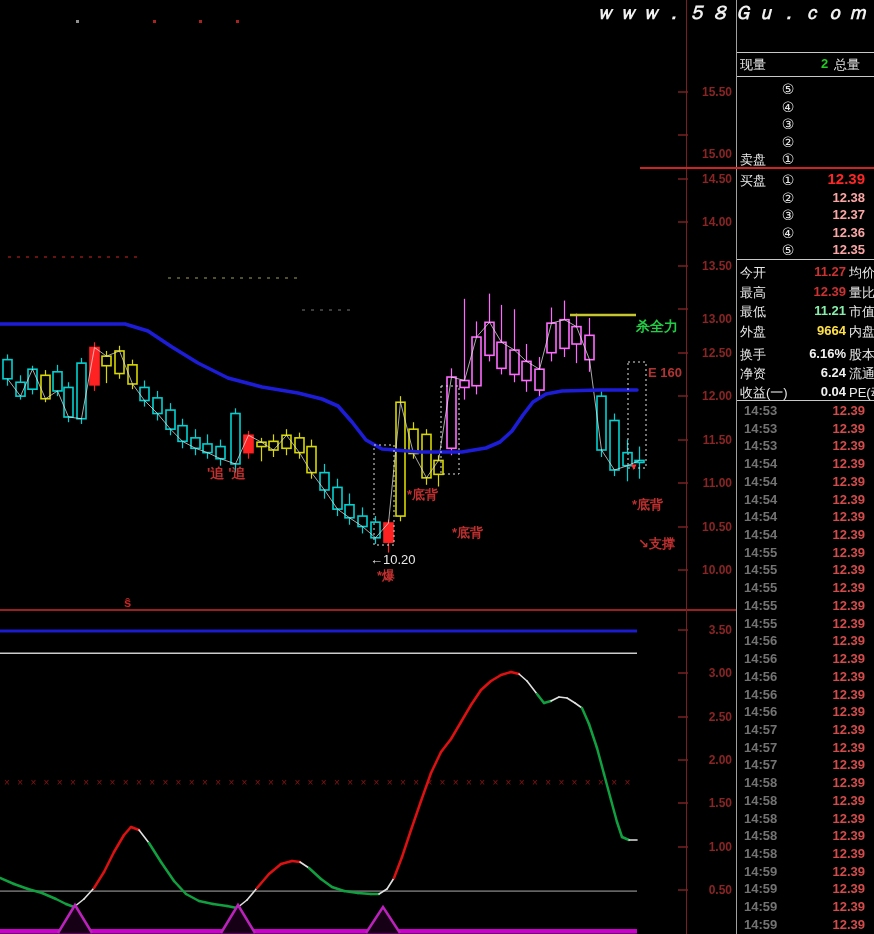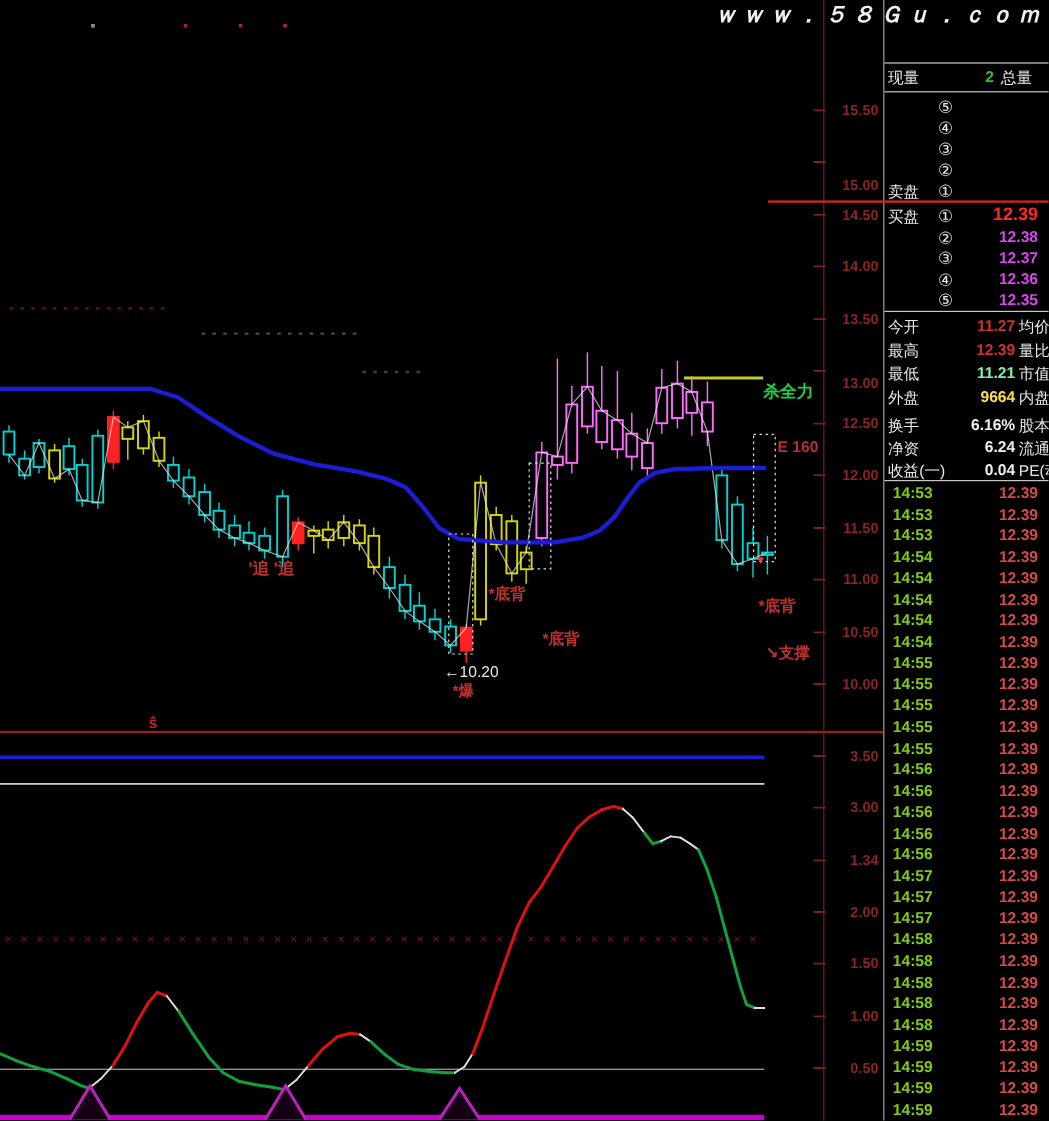--- a/index.html
+++ b/index.html
@@ -13,28 +13,28 @@
   
   .tick{position:absolute;left:690px;width:42px;text-align:right;font-size:12px;font-weight:bold;color:#8b2424;line-height:14px;}
   .tick-low{position:absolute;left:690px;width:42px;text-align:right;font-size:12px;font-weight:bold;color:#8b2424;line-height:14px;}
   
   .sidebar{position:absolute;left:736px;top:0;width:138px;height:934px;background:#000;border-left:1px solid #9f9f9f;box-sizing:border-box;z-index:10;}
   .sb-line{position:absolute;left:0;width:137px;height:1px;background:#c8c8c8;}
   .sb-txt{position:absolute;font-size:13px;color:#e8e8e8;white-space:nowrap;}
   .sb-row{position:absolute;left:0;width:137px;height:18px;}
   .sb-row .lbl{position:absolute;left:3px;top:1px;font-size:13px;color:#e8e8e8;white-space:nowrap;}
   .sb-row .num{position:absolute;left:38px;top:1px;width:26px;text-align:center;font-size:14px;color:#e8e8e8;}
-  .sb-row .prc{position:absolute;left:58px;top:1px;width:70px;text-align:right;font-size:13px;font-weight:bold;color:#d946ef;}
+  .sb-row .prc{position:absolute;left:58px;top:1px;width:70px;text-align:right;font-size:13px;font-weight:bold;color:#fca5a5;}
   .sb-row .prc.b1{font-size:15px;color:#ff2626;top:-1px;}
   .inf-row{position:absolute;left:0;width:137px;height:19px;}
   .inf-row .lbl{position:absolute;left:3px;top:1px;font-size:13px;color:#e8e8e8;white-space:nowrap;}
   .inf-row .val{position:absolute;left:40px;top:1px;width:69px;text-align:right;font-size:13px;font-weight:bold;}
   .inf-row .lb2{position:absolute;left:112px;top:1px;font-size:13px;color:#e8e8e8;white-space:nowrap;}
   .trd-row{position:absolute;left:0;width:137px;height:17px;}
-  .trd-row .tm{position:absolute;left:7px;top:0;font-size:13px;font-weight:bold;color:#84cc16;}
+  .trd-row .tm{position:absolute;left:7px;top:0;font-size:13px;font-weight:bold;color:#737373;}
   .trd-row .pr{position:absolute;left:58px;top:0;width:70px;text-align:right;font-size:13px;font-weight:bold;color:#d44b4b;}
   .vline-red{position:absolute;left:686px;top:0;width:1px;height:934px;background:#7a1f1f;z-index:5;}
   .hline-div{position:absolute;left:0;top:609px;width:737px;height:2px;background:#992020;z-index:4;}
   .redline-sb{position:absolute;left:640px;top:167px;width:234px;height:2px;background:#cc2323;z-index:20;}
   svg{position:absolute;left:0;top:0;}
 </style>
 </head>
 <body>
 
 <div class="screen">
@@ -323,21 +323,21 @@
       <div class="tick" style="top: 346px;">12.50</div>
       <div class="tick" style="top: 389px;">12.00</div>
       <div class="tick" style="top: 433px;">11.50</div>
       <div class="tick" style="top: 476px;">11.00</div>
       <div class="tick" style="top: 520px;">10.50</div>
       <div class="tick" style="top: 563px;">10.00</div>
     </div>
   <div id="lower-ticks">
       <div class="tick-low" style="top: 623px;">3.50</div>
       <div class="tick-low" style="top: 666px;">3.00</div>
-      <div class="tick-low" style="top: 710px;">1.34</div>
+      <div class="tick-low" style="top: 710px;">2.50</div>
       <div class="tick-low" style="top: 753px;">2.00</div>
       <div class="tick-low" style="top: 796px;">1.50</div>
       <div class="tick-low" style="top: 840px;">1.00</div>
       <div class="tick-low" style="top: 883px;">0.50</div>
     </div>
 
   <div class="sidebar">
     <div class="sb-line" style="top:52px"></div>
     <div class="sb-txt" style="left:3px;top:56px">现量</div>
     <div class="sb-txt" style="left:84px;top:56px;color:#22cc22;font-weight:bold">2</div>

